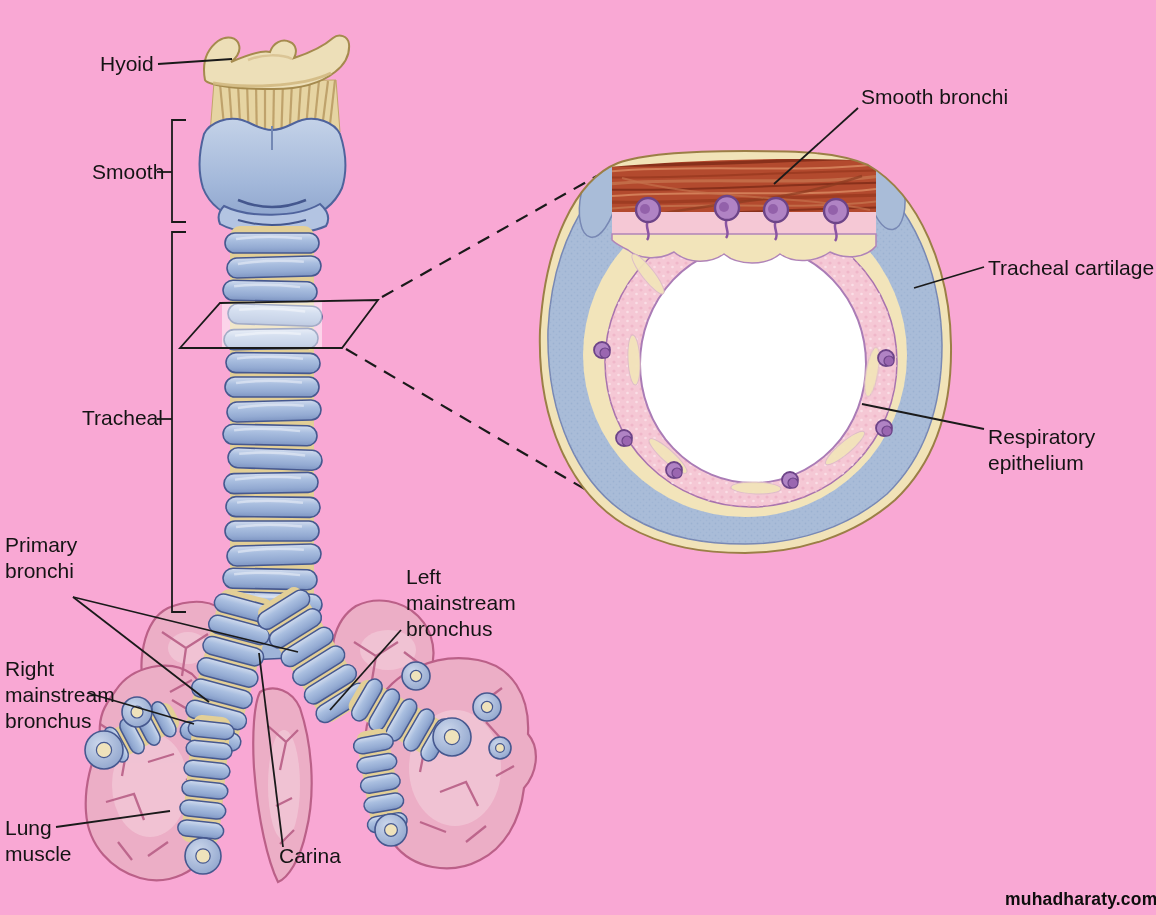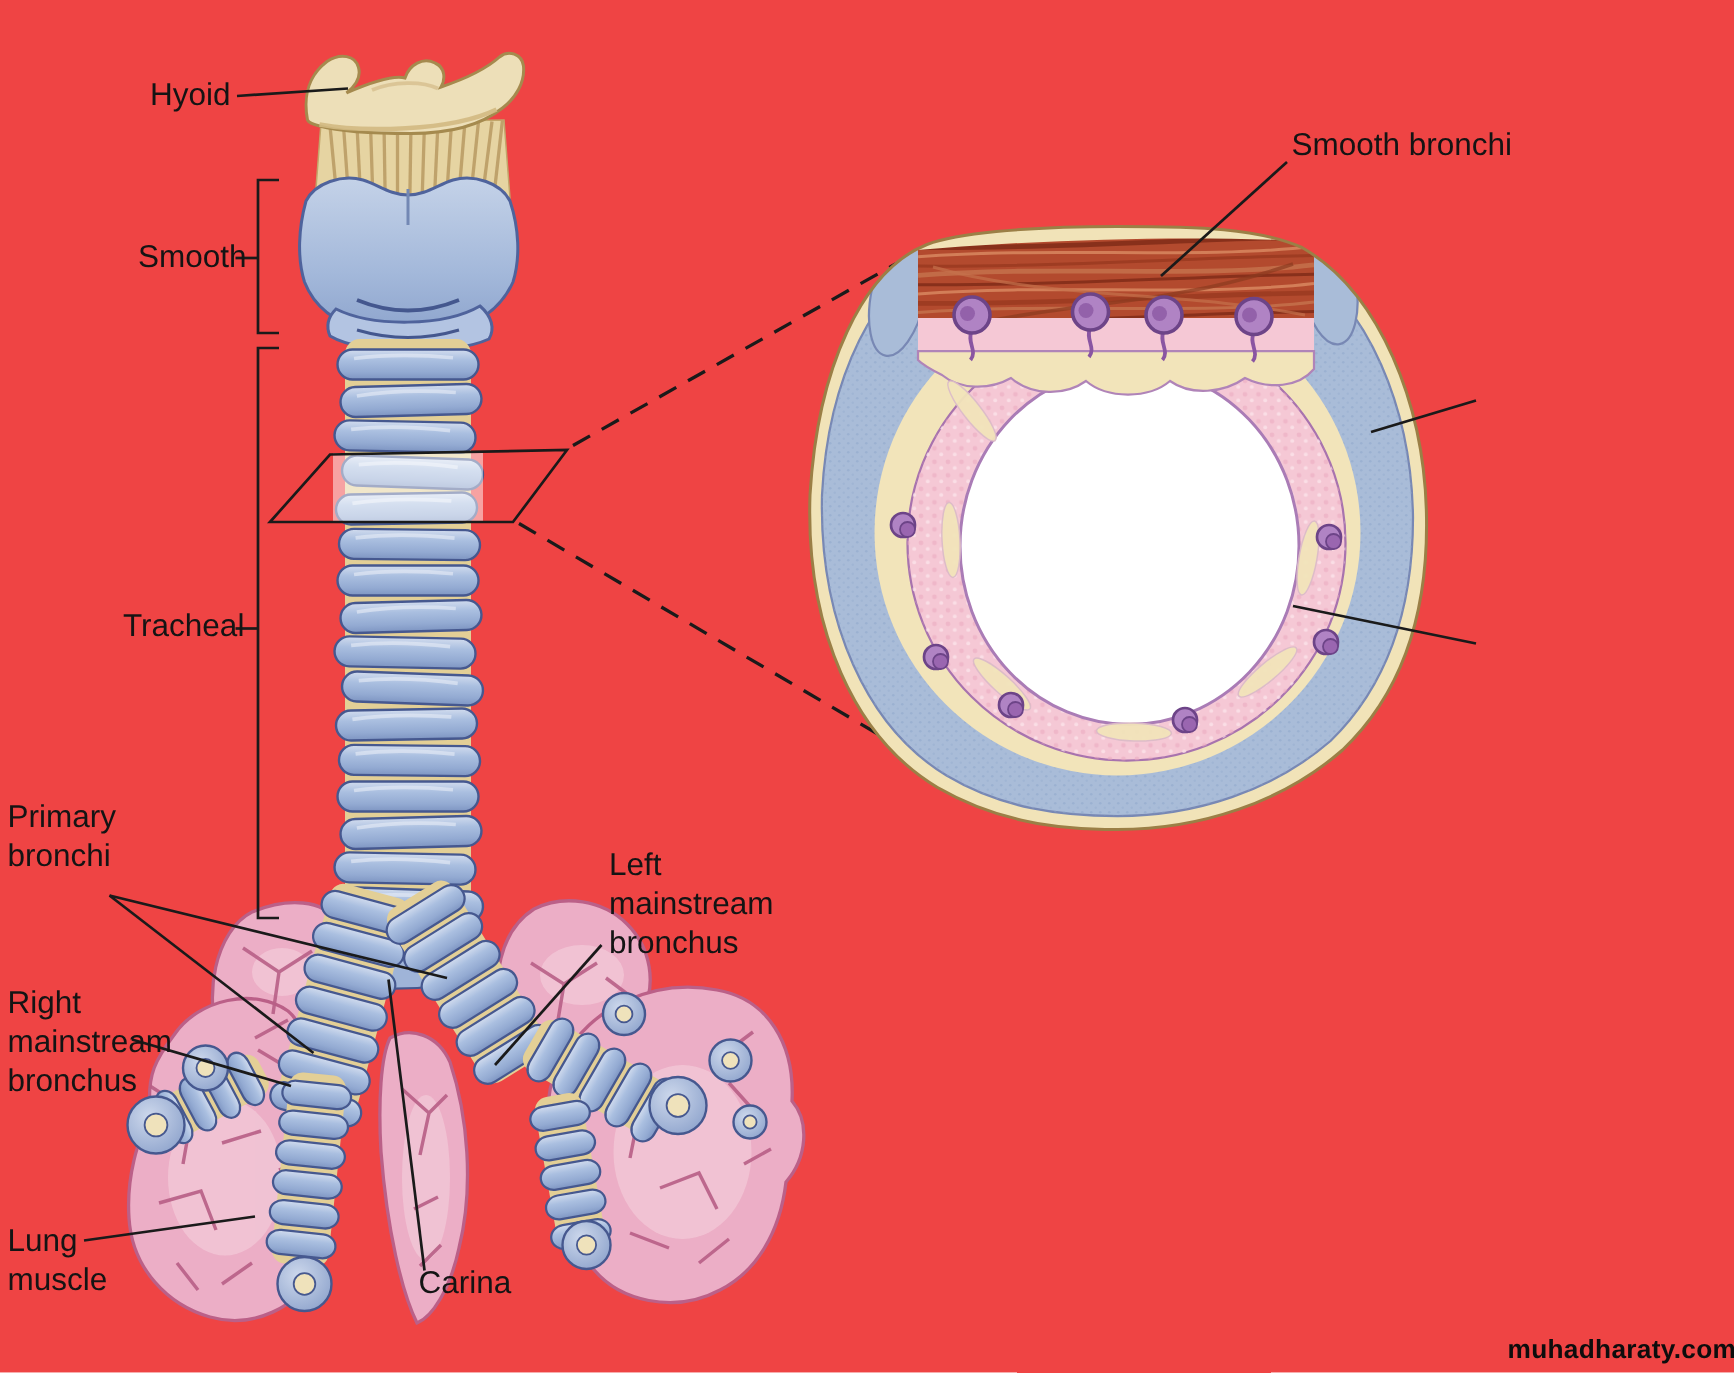--- a/index.html
+++ b/index.html
@@ -1,16 +1,16 @@
 <!DOCTYPE html>
 <html><head>
 <meta charset="utf-8">
 <style>
   html,body{margin:0;padding:0;background:#fff;}
-  .stage{position:relative;width:1156px;height:915px;background:#ef4444;overflow:hidden;
+  .stage{position:relative;width:1156px;height:915px;background:#f9a8d4;overflow:hidden;
          font-family:"Liberation Sans",sans-serif;}
   .stage svg{position:absolute;left:0;top:0;}
   .lbl{position:absolute;font-size:21px;line-height:26px;color:#141414;white-space:pre-line;}
   .watermark{position:absolute;font-size:17.5px;font-weight:700;color:#0d0d0d;letter-spacing:.2px;text-align:right;}
 </style>
 </head>
 <body>
 
 <div class="stage">
 <svg id="art" width="1156" height="915" viewBox="0 0 1156 915">
@@ -346,14 +346,17 @@
 <div class="lbl" style="left:5px;top:656px">Right
 mainstream
 bronchus</div>
 <div class="lbl" style="left:406px;top:564px">Left
 mainstream
 bronchus</div>
 <div class="lbl" style="left:5px;top:815px">Lung
 muscle</div>
 <div class="lbl" style="left:279px;top:843px">Carina</div>
 <div class="lbl" style="left:861px;top:84px">Smooth bronchi</div>
+<div class="lbl" style="left:988px;top:255px">Tracheal cartilage</div>
+<div class="lbl" style="left:988px;top:424px">Respiratory
+epithelium</div>
 <div class="watermark" style="left:1005px;top:889px">muhadharaty.com</div>
 </div>
 
 </body></html>

